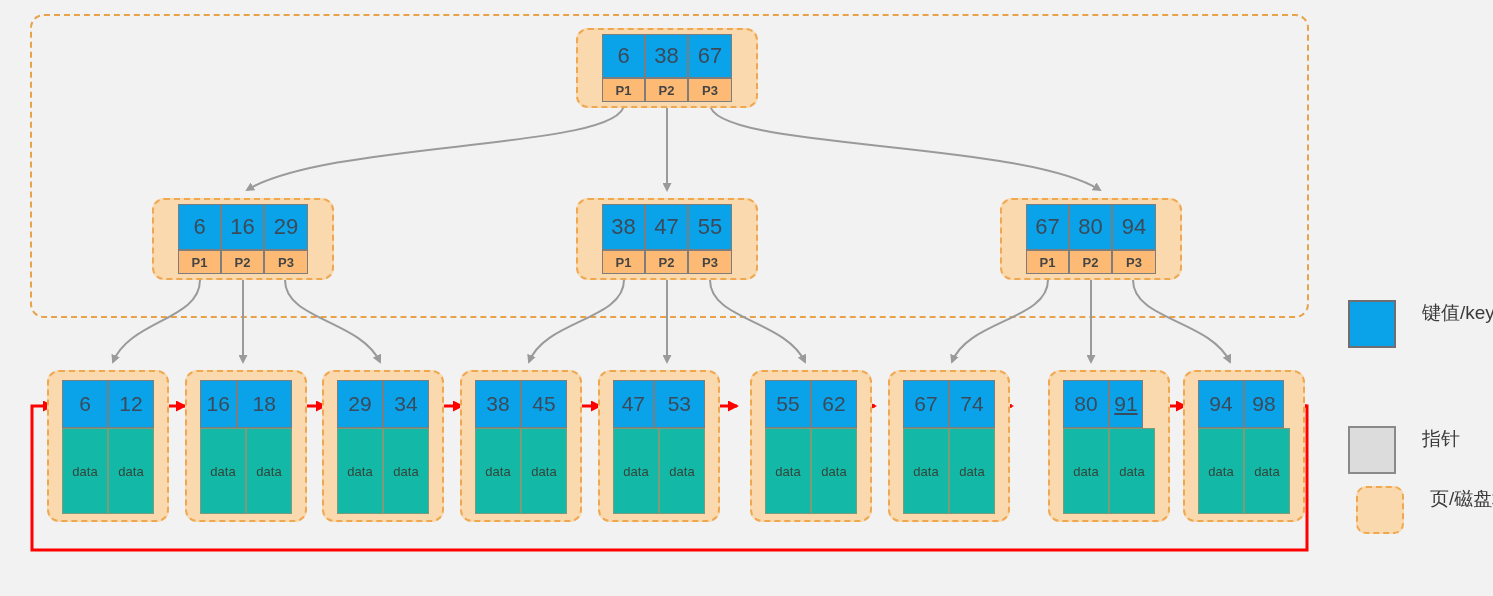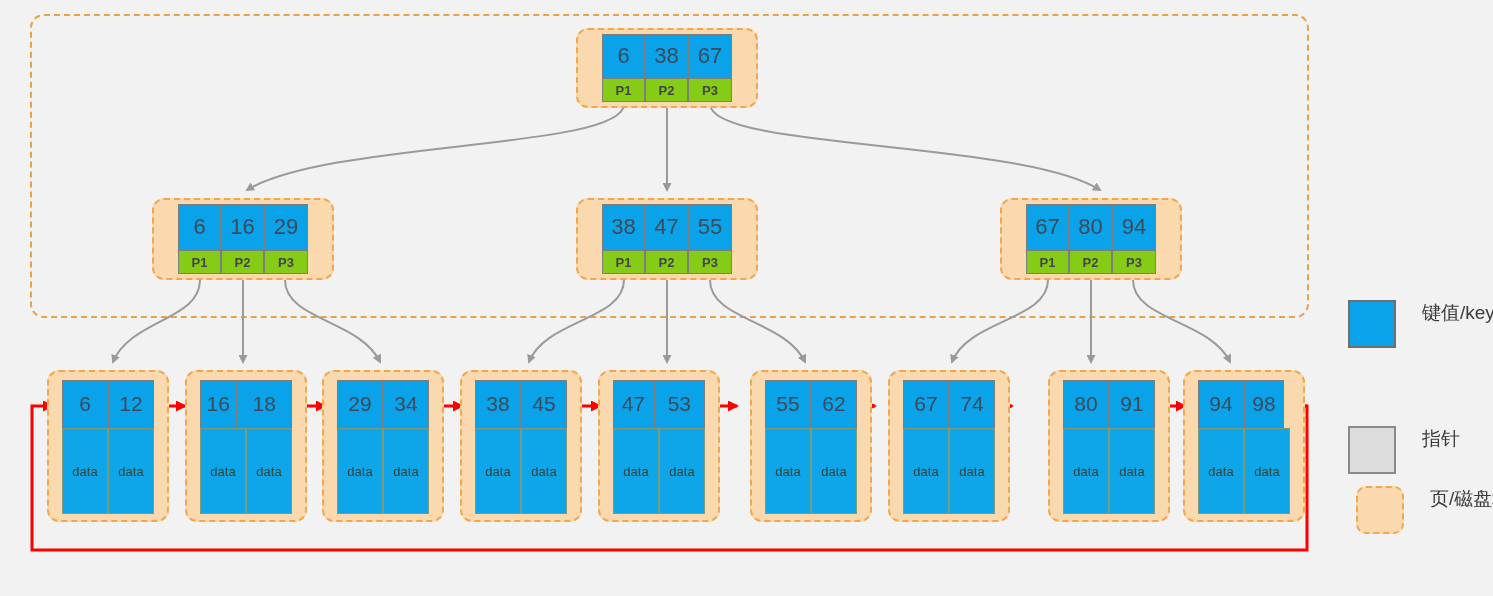--- a/index.html
+++ b/index.html
@@ -53,21 +53,21 @@
     background: #0aa3e9;
     border: 1px solid #7d7d7d;
     box-sizing: border-box;
     display: flex;
     align-items: center;
     justify-content: center;
     color: #3b4a5a;
     font-size: 22px;
   }
   .ptrcell {
-    background: #84cc16;
+    background: #fdba74;
     border: 1px solid #7d7d7d;
     box-sizing: border-box;
     display: flex;
     align-items: center;
     justify-content: center;
     color: #444;
     font-size: 13px;
     font-weight: bold;
   }
   
@@ -77,21 +77,21 @@
     flex-direction: column;
   }
   .leaf .keyrow .keycell {
     font-size: 21px;
   }
   .datarow {
     display: flex;
     flex: 1;
   }
   .datacell {
-    background: #0ea5e9;
+    background: #14b8a6;
     border: 1px solid #7d9b7a;
     box-sizing: border-box;
     display: flex;
     align-items: center;
     justify-content: center;
     color: #33443a;
     font-size: 13px;
   }
   
   .legend {
@@ -318,21 +318,21 @@
     <div class="datarow">
       <div class="datacell" style="width:46px;">data</div>
       <div class="datacell" style="width:46px;">data</div>
     </div>
   </div>
 
   <div class="page" style="left:1048px; top:370px; width:122px; height:152px;"></div>
   <div class="leaf" style="left:1063px; top:380px; width:92px; height:134px;">
     <div class="keyrow" style="height:48px;">
       <div class="keycell" style="width:46px;">80</div>
-      <div class="keycell" style="width:46px;">91</div>
+      <div class="keycell" style="width:34px;text-decoration:underline;">91</div>
     </div>
     <div class="datarow">
       <div class="datacell" style="width:46px;">data</div>
       <div class="datacell" style="width:46px;">data</div>
     </div>
   </div>
 
   <div class="page" style="left:1183px; top:370px; width:122px; height:152px;"></div>
   <div class="leaf" style="left:1198px; top:380px; width:92px; height:134px;">
     <div class="keyrow" style="height:48px;">

